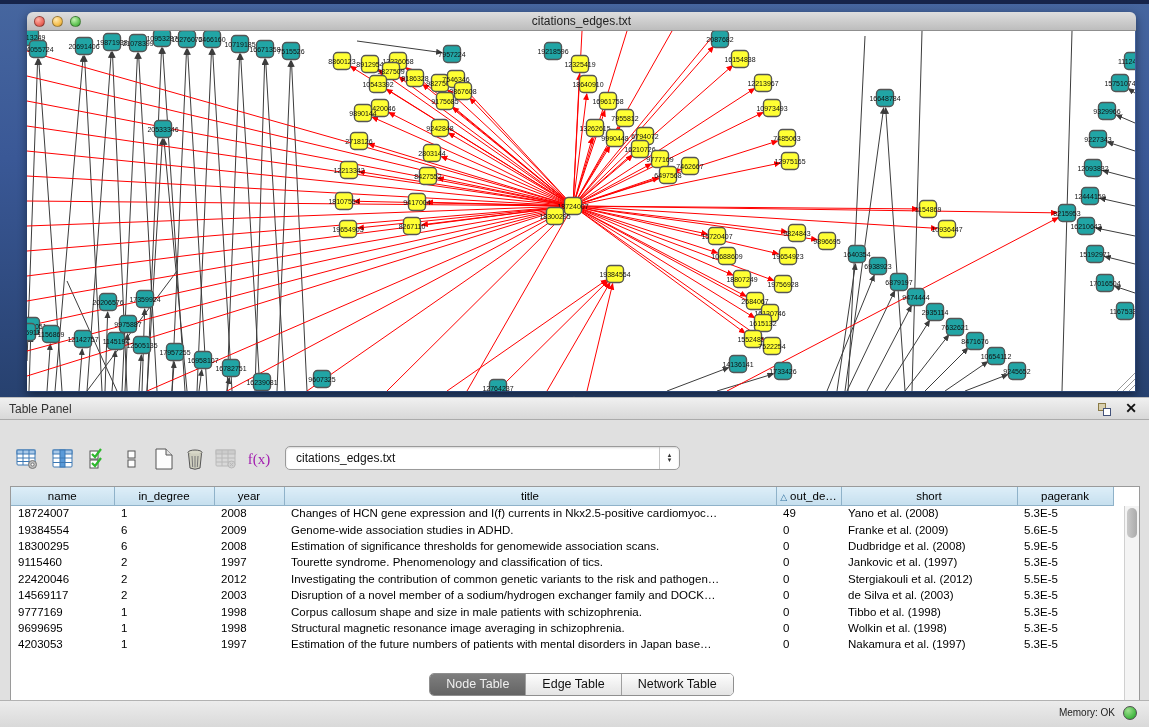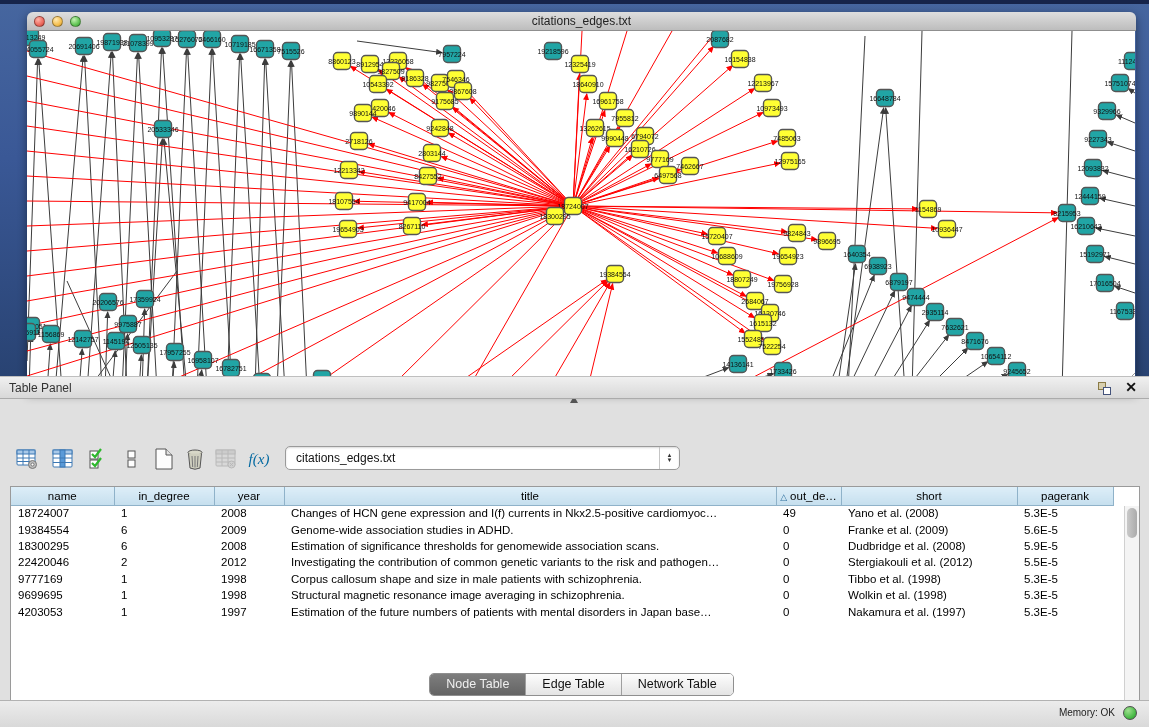--- a/index.html
+++ b/index.html
@@ -20,35 +20,35 @@
   .light.yellow { background:radial-gradient(circle at 35% 30%,#ffe9b0,#f5bf4f 60%,#d29c2f); }
   .light.green { background:radial-gradient(circle at 35% 30%,#c4f0b2,#61c554 60%,#3d9e38); }
   .net-canvas { position:relative; width:1108px; height:360px; background:#ffffff; overflow:hidden; }
   .net-canvas svg { display:block; }
 
   
   .split-cursor { position:absolute; left:570px; top:396px; width:0; height:0;
     border-left:4px solid transparent; border-right:4px solid transparent; border-bottom:7px solid #555; }
 
   
-  .panel-header { position:absolute; left:0; top:376px; width:1149px; height:23px;
+  .panel-header { position:absolute; left:0; top:397px; width:1149px; height:23px;
     background:linear-gradient(180deg,#f0f0f0,#d8d8d8); border-bottom:1px solid #ababab; border-top:1px solid #bfbfbf; }
   .panel-title { position:absolute; left:9px; top:4px; font-size:12px; color:#333; }
   .panel-float { position:absolute; right:38px; top:5px; width:13px; height:13px; }
   .panel-float .sq1 { position:absolute; left:0; top:0; width:8px; height:8px; border:1px solid #8a7a45; background:#d8cfae; }
   .panel-float .sq2 { position:absolute; right:0; bottom:0; width:8px; height:8px; border:1px solid #43527a; background:#fff; }
   .panel-close { position:absolute; right:12px; top:2px; font-size:14px; font-weight:bold; color:#111; cursor:default; }
 
   .panel-body { position:absolute; left:0; top:420px; width:1149px; height:280px; background:#e0e0e0; }
 
   
   .toolbar { position:absolute; left:0; top:22px; width:1149px; height:36px; }
   .tbtn { position:absolute; top:2px; width:30px; height:30px; display:flex; align-items:center; justify-content:center; }
   .ticon { width:22px; height:22px; }
-  .fx { font-family:"Liberation Serif", serif; font-style:italic; font-size:15px; color:#0369a1; }
+  .fx { font-family:"Liberation Serif", serif; font-size:15px; color:#a21caf; }
   .netselect { position:absolute; left:285px; top:4px; width:395px; height:24px; background:#fff;
     border:1px solid #9a9a9a; border-radius:5px; box-shadow:inset 0 1px 2px rgba(0,0,0,.15); font-size:12px; color:#111; }
   .netselect .txt { position:absolute; left:10px; top:4px; }
   .netselect .stepper { position:absolute; right:0; top:0; width:20px; height:22px; border-left:1px solid #c5c5c5;
     display:flex; flex-direction:column; align-items:center; justify-content:center; font-size:6px; color:#333; line-height:5px; }
 
   
   .table-wrap { position:absolute; left:10px; top:66px; width:1130px; height:215px; background:#fff; border:1px solid #9a9a9a; }
   table.grid { border-collapse:collapse; table-layout:fixed; width:1102px; font-size:11.5px; }
   table.grid th { height:18px; background:linear-gradient(180deg,#ddeef8,#c6dfee); border-right:1px solid #8fb2c9;
@@ -590,27 +590,45 @@
           <tr>
             <td>18300295</td>
             <td>6</td>
             <td>2008</td>
             <td>Estimation of significance thresholds for genomewide association scans.</td>
             <td>0</td>
             <td>Dudbridge et al. (2008)</td>
             <td>5.9E-5</td>
           </tr>
           <tr>
+            <td>9115460</td>
+            <td>2</td>
+            <td>1997</td>
+            <td>Tourette syndrome. Phenomenology and classification of tics.</td>
+            <td>0</td>
+            <td>Jankovic et al. (1997)</td>
+            <td>5.3E-5</td>
+          </tr>
+          <tr>
             <td>22420046</td>
             <td>2</td>
             <td>2012</td>
             <td>Investigating the contribution of common genetic variants to the risk and pathogen…</td>
             <td>0</td>
             <td>Stergiakouli et al. (2012)</td>
             <td>5.5E-5</td>
+          </tr>
+          <tr>
+            <td>14569117</td>
+            <td>2</td>
+            <td>2003</td>
+            <td>Disruption of a novel member of a sodium/hydrogen exchanger family and DOCK…</td>
+            <td>0</td>
+            <td>de Silva et al. (2003)</td>
+            <td>5.3E-5</td>
           </tr>
           <tr>
             <td>9777169</td>
             <td>1</td>
             <td>1998</td>
             <td>Corpus callosum shape and size in male patients with schizophrenia.</td>
             <td>0</td>
             <td>Tibbo et al. (1998)</td>
             <td>5.3E-5</td>
           </tr>

